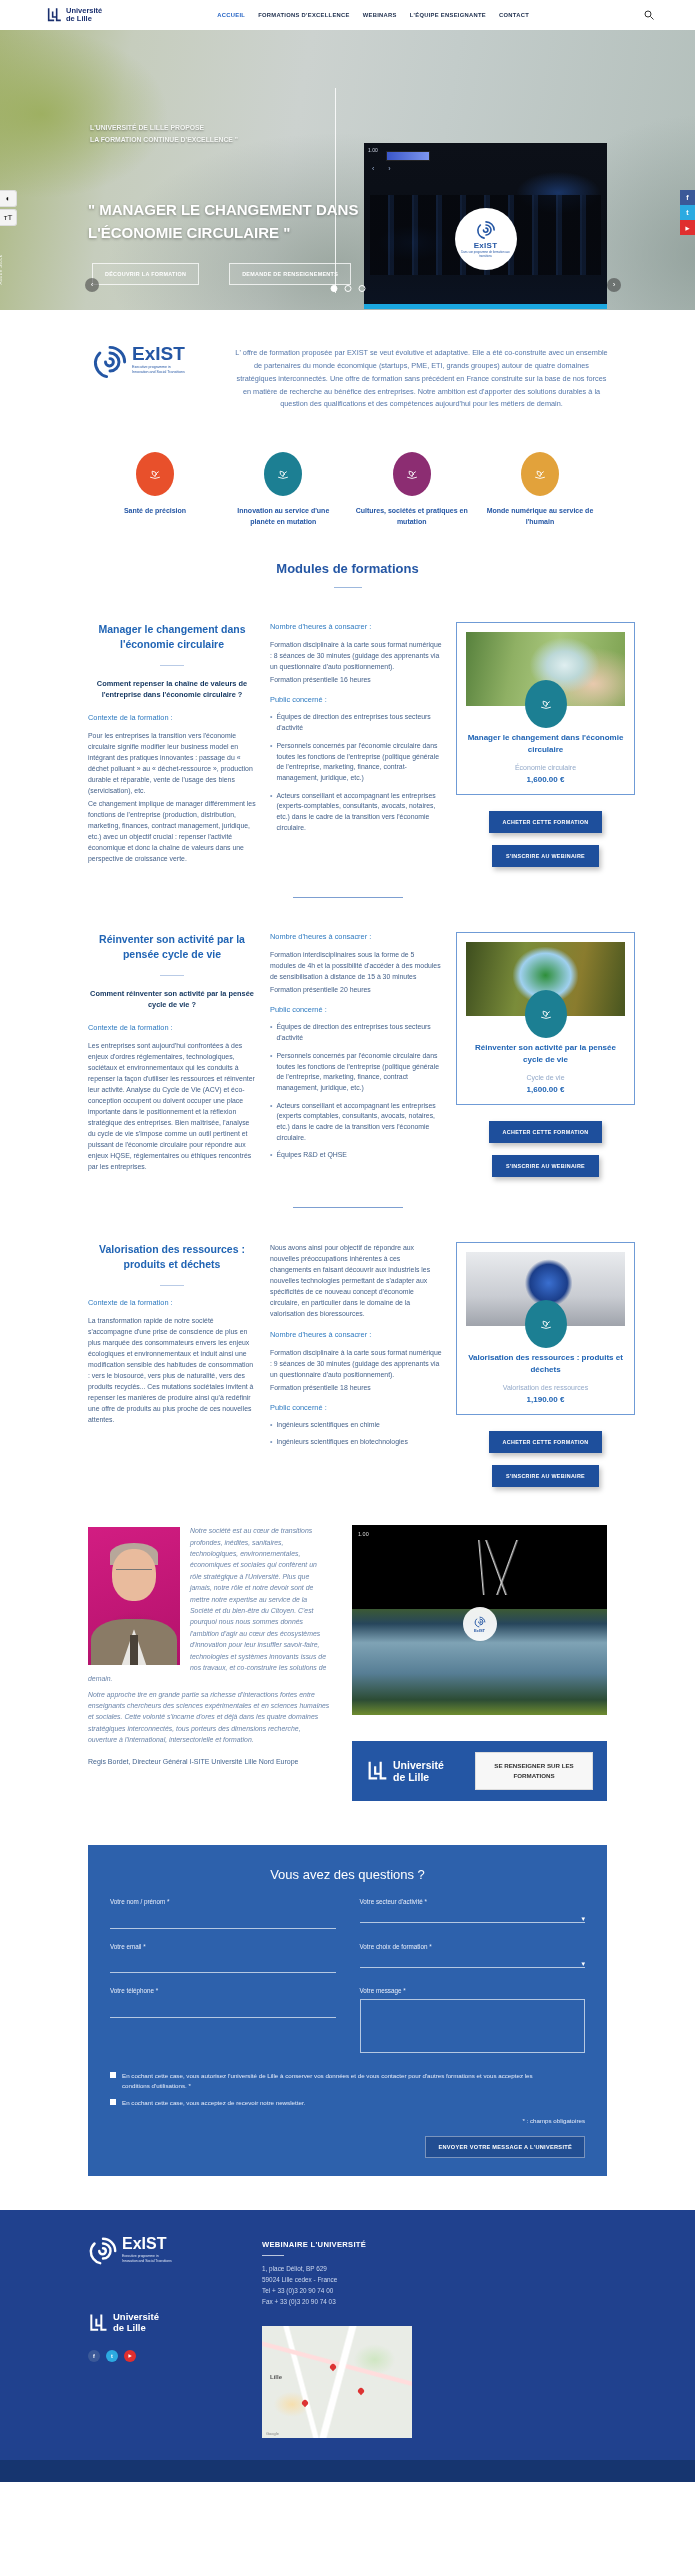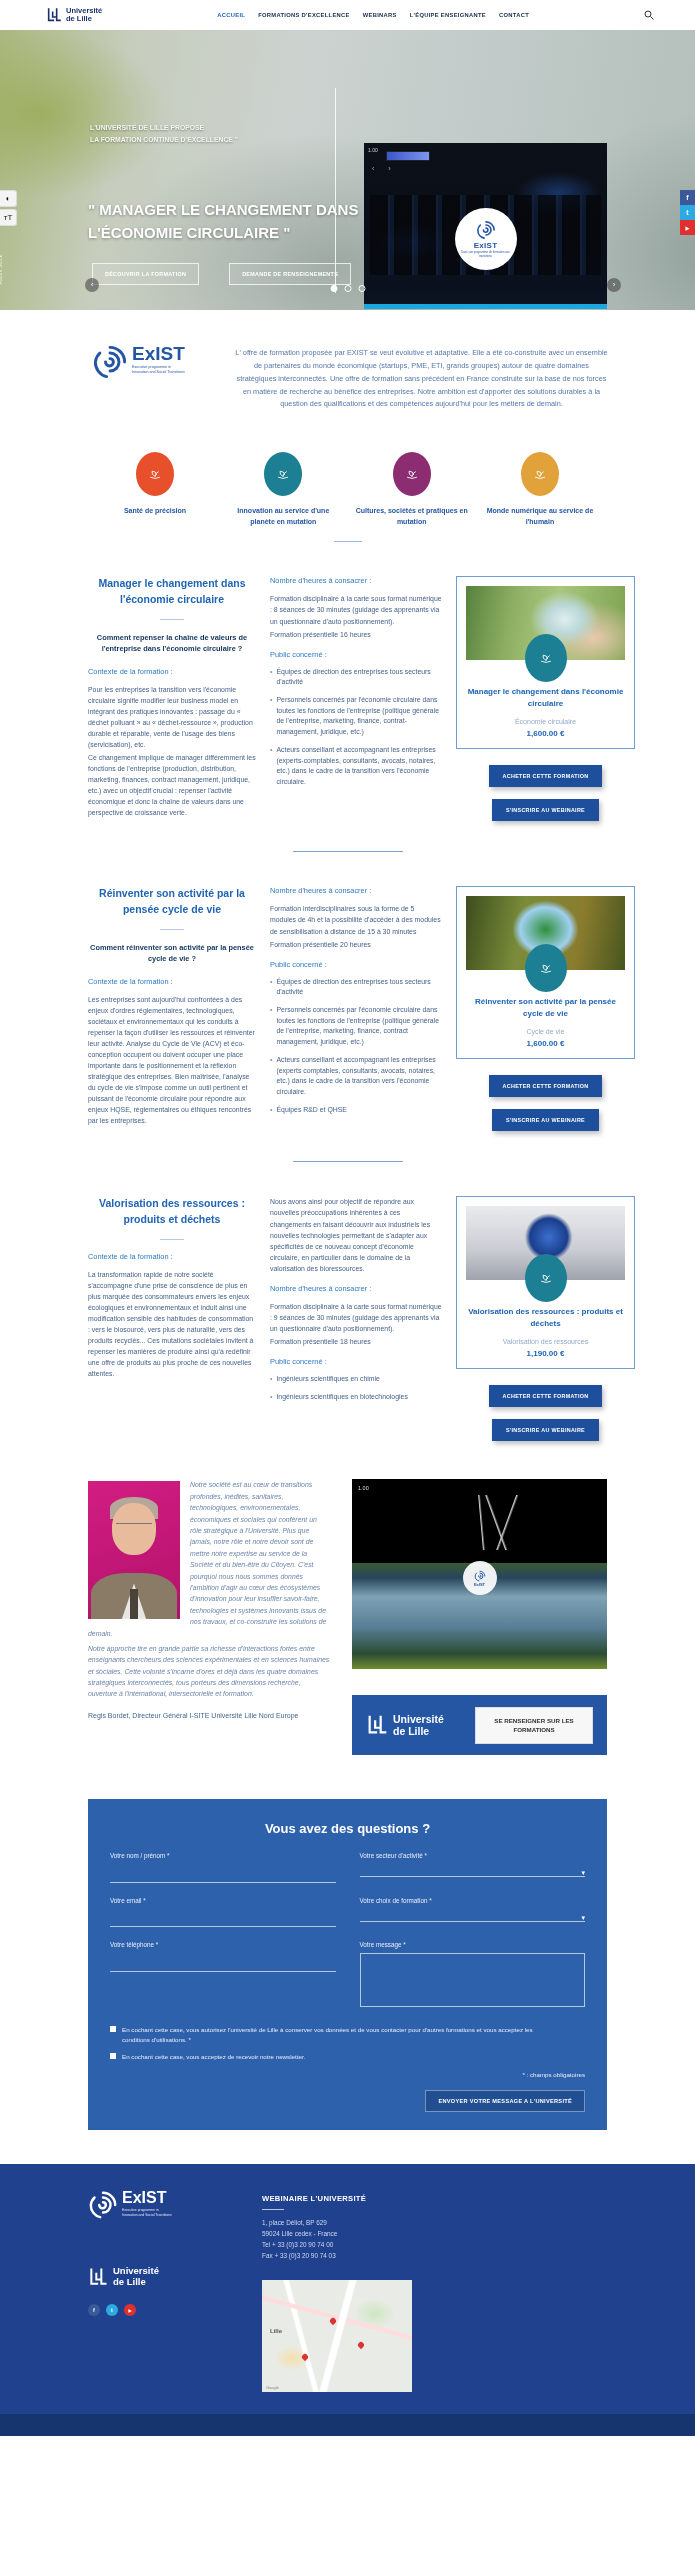--- a/index.html
+++ b/index.html
@@ -128,21 +128,21 @@
   .quote-video .badge span{font-size:4px;color:#2456a4;font-weight:bold;}
   .quote-cta{margin-top:26px;background:#2456a4;height:60px;display:flex;align-items:center;padding:0 14px;gap:12px;}
   .quote-cta .ul{display:flex;align-items:center;gap:5px;color:#fff;}
   .quote-cta .ul svg{width:22px;height:22px;color:#fff;}
   .quote-cta .ul-name{font-size:10.5px;font-weight:bold;line-height:1.15;color:#fff;}
   .quote-cta-btn{margin-left:auto;background:#f7f7f7;border:1px solid #ddd;color:#333;font-size:6.2px;font-weight:bold;text-align:center;line-height:1.6;padding:8px 10px;cursor:pointer;width:118px;}
 
   
   .form-wrap{padding:36px 88px 34px;}
   .form-box{background:#2d61ac;padding:16px 22px 18px;}
-  .form-title{text-align:center;color:#fff;font-size:13px;font-weight:bold;margin:6px 0 16px;}
+  .form-title{text-align:center;color:#fff;font-size:13px;font-weight:normal;margin:6px 0 16px;}
   .form-grid{display:grid;grid-template-columns:1fr 1fr;column-gap:24px;row-gap:14px;}
   .field label{display:block;color:#e8eefb;font-size:6.3px;margin-bottom:5px;}
   .field .line{height:13px;border:none;border-bottom:1px solid rgba(255,255,255,.65);background:transparent;width:100%;color:#fff;font-size:7px;}
   .field.select .line{display:flex;align-items:flex-end;justify-content:flex-end;cursor:pointer;}
   .chev{color:#fff;font-size:7px;line-height:1;}
   .field textarea{width:100%;height:54px;background:transparent;border:1px solid rgba(255,255,255,.65);resize:none;color:#fff;font-size:7px;}
   .checks{margin-top:14px;}
   .check{display:flex;gap:6px;align-items:flex-start;margin-bottom:8px;cursor:pointer;}
   .check .box{width:6px;height:6px;background:#fff;border:1px solid #fff;flex:0 0 auto;margin-top:1px;}
   .check span.txt{color:#e8eefb;font-size:6.2px;line-height:1.5;max-width:440px;}
@@ -329,20 +329,21 @@
     <div class="domain">
       <div class="domain-circle" style="background:#e2a23b">
           <svg>
             <use href="#leafhand"></use>
           </svg>
         </div>
       <div class="domain-label">Monde numérique au service de l'humain</div>
     </div>
   </section>
 
+  <h2 class="modules-heading">Modules de formations</h2>
   <div class="heading-rule"></div>
 
   <section class="module">
     <div>
       <div class="m-title">Manager le changement dans l'économie circulaire</div>
       <div class="m-rule"></div>
       <div class="m-question">Comment repenser la chaîne de valeurs de l'entreprise dans l'économie circulaire ?</div>
       <div class="m-label">Contexte de la formation :</div>
       <div class="m-body">
         <p>Pour les entreprises la transition vers l'économie circulaire signifie modifier leur business model en intégrant des pratiques innovantes : passage du « déchet polluant » au « déchet-ressource », production durable et réparable, vente de l'usage des biens (servicisation), etc.</p>

